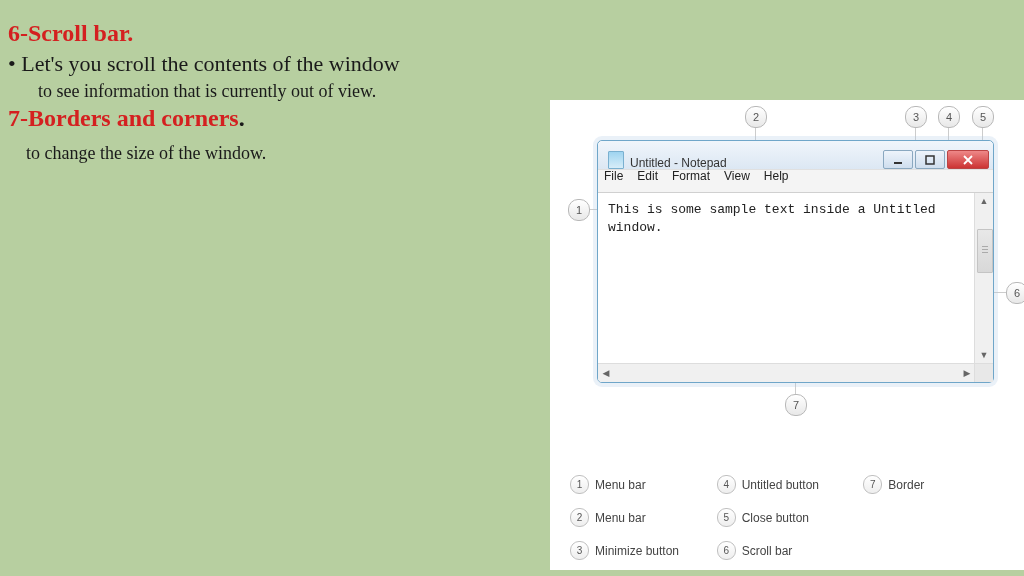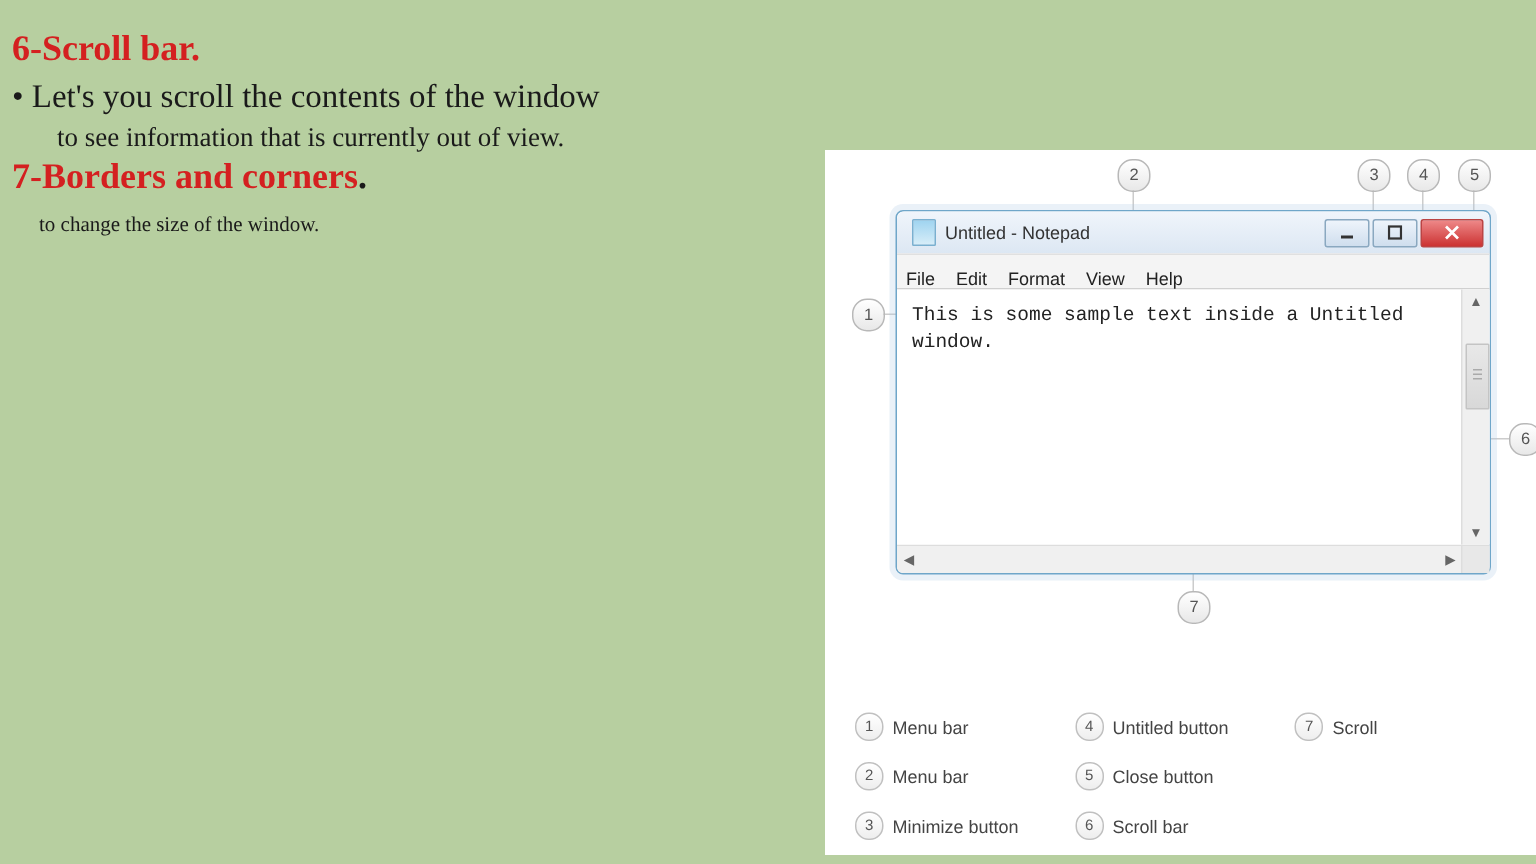--- a/index.html
+++ b/index.html
@@ -1,39 +1,39 @@
 <!DOCTYPE html>
 <html><head>
 <meta charset="utf-8">
 <style>
 html,body{margin:0;padding:0;width:1024px;height:576px;overflow:hidden;font-family:"Times New Roman",serif;background:#b7cfa0}
 .slide{position:relative;width:1024px;height:464px}
 .text-col{position:absolute;left:8px;top:18px;width:540px}
 .h-red{color:#d42020;font-size:24px;font-weight:bold;line-height:1.3}
 .bul{color:#1a1a1a;font-size:22px;line-height:1.35;}
 .bul-cont{color:#1a1a1a;font-size:18px;line-height:1.35;margin-left:30px}
-.last-line{color:#1a1a1a;font-size:14px;line-height:1.55;margin-left:18px;margin-top:6px}
+.last-line{color:#1a1a1a;font-size:18px;line-height:1.55;margin-left:18px;margin-top:6px}
 
 .diagram{position:absolute;left:550px;top:100px;width:475px;height:470px;background:#fff}
 
 
 .callout{position:absolute;display:flex;align-items:center;justify-content:center;width:20px;height:20px;border:1px solid #b8b8b8;border-radius:10px;background:linear-gradient(#fff,#e8e8e8);font:11px/1 Arial,sans-serif;color:#555}
 .lead{position:absolute;background:#ccc}
 
 
 .np{position:absolute;left:47px;top:40px;width:395px;background:#fff;border:1px solid #6fa6c9;border-radius:5px;box-shadow:0 0 0 4px rgba(173,200,227,.25)}
-.np-title{height:28px;background:linear-gradient(#f0f5fb,#dce7f3);display:flex;align-items:center;border-top-left-radius:5px;border-top-right-radius:5px;padding:0 4px;font:12px/1 "Segoe UI",Arial,sans-serif;color:#333}
+.np-title{height:28px;background:linear-gradient(#f0f5fb,#dce7f3);display:flex;align-items:flex-end;border-top-left-radius:5px;border-top-right-radius:5px;padding:0 4px;font:12px/1 "Segoe UI",Arial,sans-serif;color:#333}
 .np-ico{width:14px;height:16px;margin:0 6px;background:linear-gradient(#9fd4f0,#d7edf8);border:1px solid #7ab0d0;border-radius:1px}
 .np-title-text{flex:1}
 .winbtns{display:flex;gap:2px}
 .winbtn{width:28px;height:17px;border:1px solid #8aa8c0;border-radius:2px;background:linear-gradient(#eef4fb,#cfdeee);display:flex;align-items:center;justify-content:center}
 .winbtn.close{background:linear-gradient(#e88,#c33);border-color:#b44;width:40px}
 .winbtn svg{display:block}
 
-.np-menu{height:22px;background:#f4f4f4;border-top:1px solid #e0e0e0;border-bottom:1px solid #d0d0d0;display:flex;align-items:flex-end;padding-left:6px;font:12px/1 "Segoe UI",Arial,sans-serif;color:#222;gap:14px}
+.np-menu{height:22px;background:#f4f4f4;border-top:1px solid #e0e0e0;border-bottom:1px solid #d0d0d0;display:flex;align-items:flex-start;padding-left:6px;font:12px/1 "Segoe UI",Arial,sans-serif;color:#222;gap:14px}
 
 .np-body{position:relative;height:170px;background:#fff;display:flex}
 .np-text{flex:1;padding:8px 10px;font:13px/1.35 "Courier New",monospace;color:#222;white-space:pre-wrap;word-break:break-word}
 .vscroll{width:18px;background:#f0f0f0;border-left:1px solid #ddd;position:relative}
 .vscroll .arr{position:absolute;left:0;width:18px;height:16px;display:flex;align-items:center;justify-content:center;color:#666;font-size:9px}
 .vscroll .arr.top{top:0}
 .vscroll .arr.bot{bottom:0}
 .vscroll .thumb{position:absolute;left:2px;top:36px;width:14px;height:42px;background:linear-gradient(#e8e8e8,#d8d8d8);border:1px solid #c4c4c4;border-radius:1px}
 .vscroll .thumb::after{content:"";position:absolute;left:4px;top:16px;width:6px;height:1px;background:#aaa;box-shadow:0 3px 0 #aaa,0 6px 0 #aaa}
 
@@ -133,21 +133,21 @@
       <div class="li">
           <span class="lnum">1</span>
           <span>Menu bar</span>
         </div>
       <div class="li">
           <span class="lnum">4</span>
           <span>Untitled button</span>
         </div>
       <div class="li">
           <span class="lnum">7</span>
-          <span>Scroll</span>
+          <span>Border</span>
         </div>
       <div class="li">
           <span class="lnum">2</span>
           <span>Menu bar</span>
         </div>
       <div class="li">
           <span class="lnum">5</span>
           <span>Close button</span>
         </div>
       <div class="li" style="visibility:hidden">

